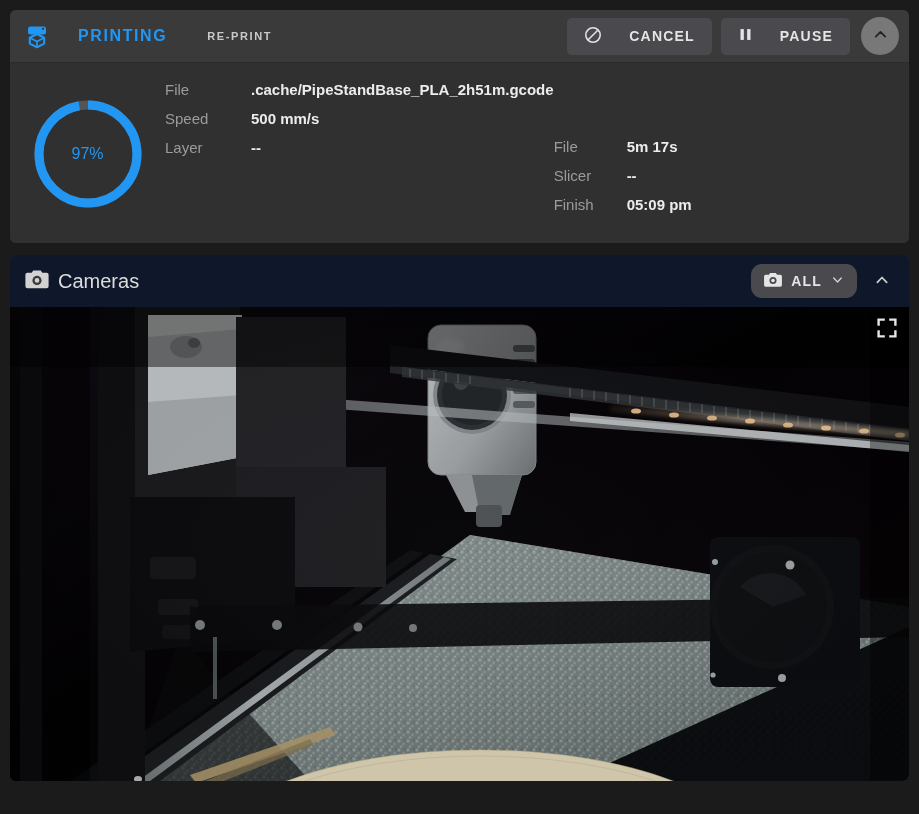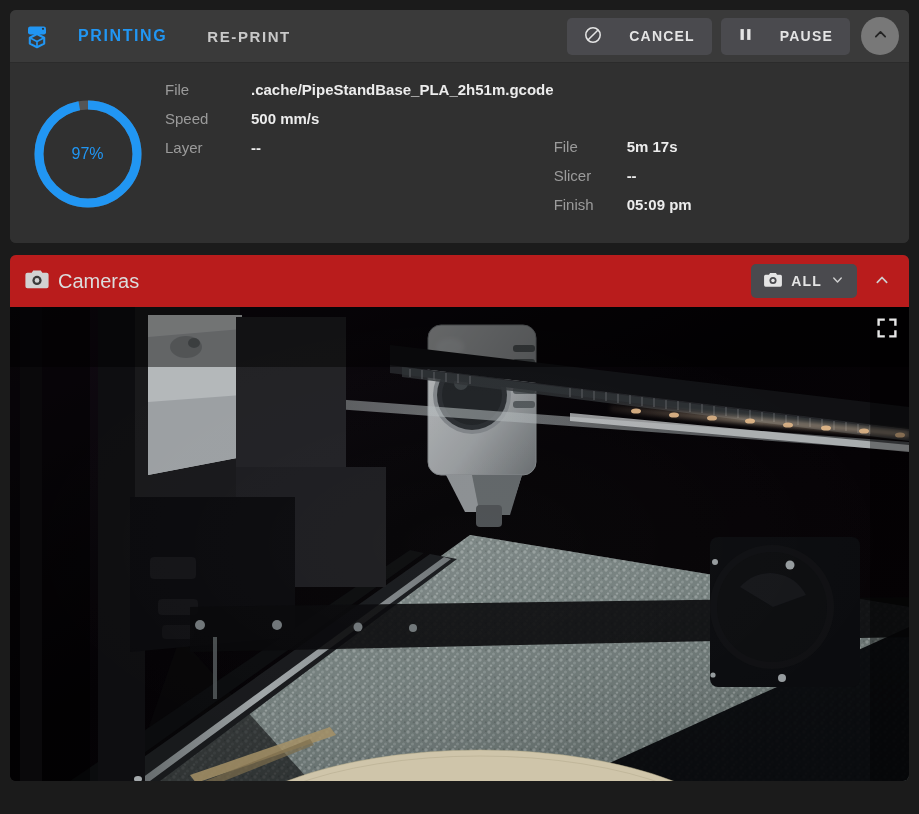--- a/index.html
+++ b/index.html
@@ -31,21 +31,21 @@
   .status-text {
     color: #2196f3;
     font-size: 16px;
     font-weight: bold;
     letter-spacing: 1.6px;
     margin-left: 20px;
   }
   .reprint-btn {
     margin-left: 30px;
     color: #c9c9c9;
-    font-size: 15px;
+    font-size: 11px;
     font-weight: bold;
     letter-spacing: 1.6px;
     background: transparent;
     border: none;
     padding: 8px 10px;
     border-radius: 4px;
     cursor: pointer;
     font-family: inherit;
   }
   .hdr-spacer { flex: 1 1 auto; }
@@ -118,37 +118,37 @@
     color: #ececec;
     font-size: 15px;
     font-weight: bold;
     white-space: nowrap;
   }
 
   
   .cam-panel { width: 899px; margin-top: 12px; }
   .cam-header {
     height: 52px;
-    background: #b91c1c;
+    background: #0f172a;
     display: flex;
     align-items: center;
     padding: 0 10px 0 14px;
   }
   .cam-title {
     color: #dcdcdc;
     font-size: 20px;
     margin-left: 8px;
   }
   .cam-select {
     display: inline-flex;
     align-items: center;
     gap: 8px;
     background: #4a4a4e;
     border: none;
-    border-radius: 5px;
+    border-radius: 11px;
     color: #e4e4e4;
     font-size: 14px;
     font-weight: bold;
     letter-spacing: 1.2px;
     height: 34px;
     padding: 0 12px;
     cursor: pointer;
     font-family: inherit;
   }
   .cam-collapse {

